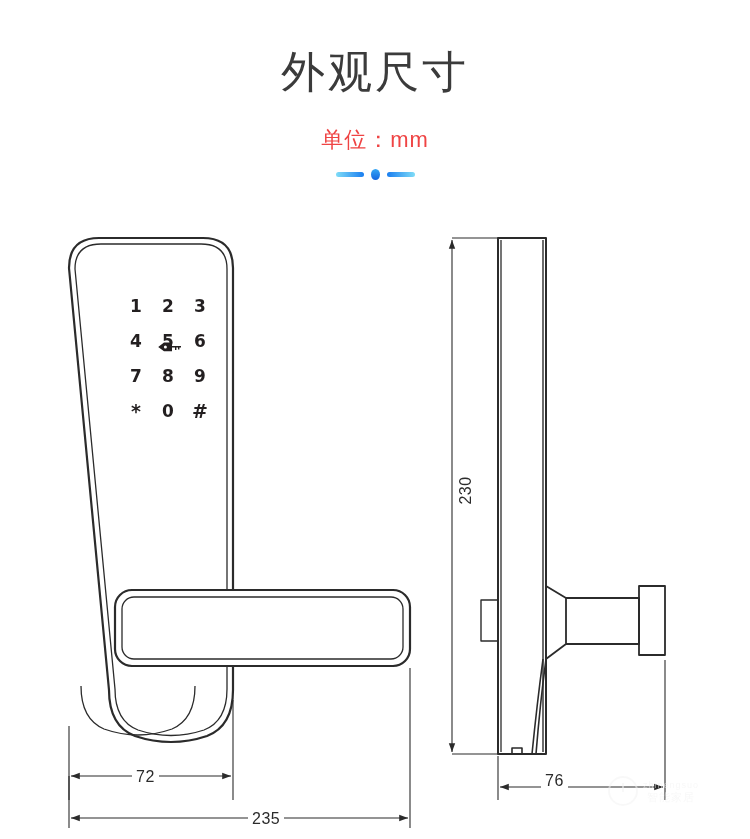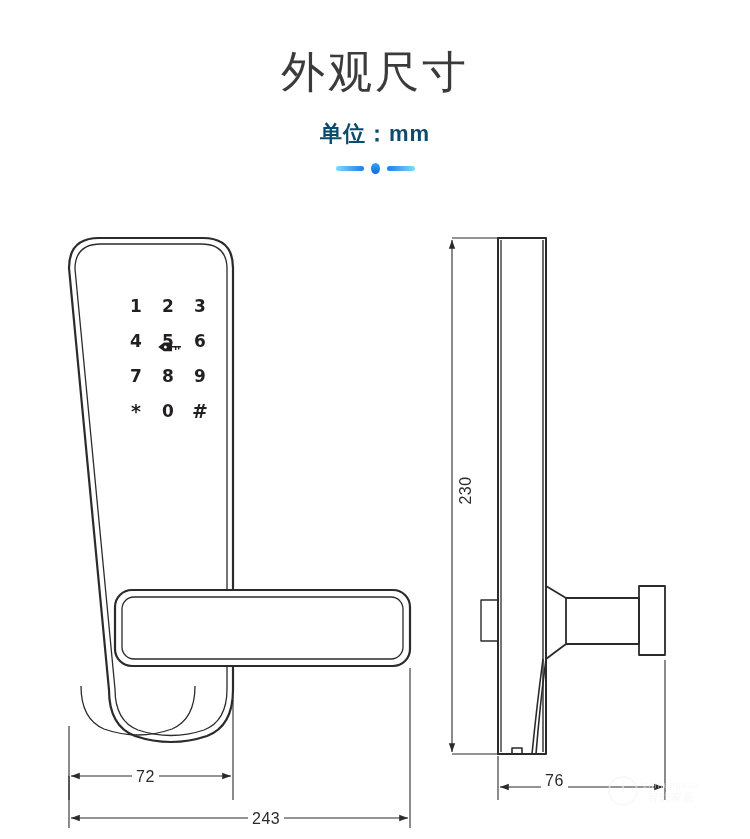--- a/index.html
+++ b/index.html
@@ -33,26 +33,26 @@
     text-align: center;
   }
   .title {
     font-size: 44px;
     line-height: 56px;
     letter-spacing: 3px;
     color: #3b3b3b;
     font-weight: 400;
   }
   .subtitle {
-    margin-top: 20px;
+    margin-top: 26px;
     font-size: 22px;
     line-height: 28px;
     letter-spacing: 1px;
-    color: #0c4a6e;
-    font-weight: 700;
+    color: #ef4444;
+    font-weight: 400;
   }
   .divider {
     margin-top: 14px;
     height: 12px;
     display: flex;
     align-items: center;
     justify-content: center;
     gap: 7px;
   }
   .divider .bar-left {
@@ -324,21 +324,21 @@
       <svg width="26" height="12" viewBox="0 0 26 12" xmlns="http://www.w3.org/2000/svg">
         <path d="M7,0.6 L15,0.6 L15,4 L24,4 L24,5.6 L22.4,5.6 L22.4,7.6
                  L21,7.6 L21,5.6 L19.4,5.6 L19.4,7.9 L18,7.9 L18,5.6
                  L15,5.6 L15,9.2 L7,9.2 L1.2,4.9 Z" fill="#231f20"></path>
         <circle cx="8.4" cy="4.9" r="1.5" fill="#ffffff"></circle>
       </svg>
     </div>
   </div>
 
   <div class="dim-label dim-72">72</div>
-  <div class="dim-label dim-152">243</div>
+  <div class="dim-label dim-152">235</div>
   <div class="dim-label dim-230">230</div>
   <div class="dim-label dim-76">76</div>
 
   <div class="watermark">
     <div class="wm-row">
       <span class="wm-logo"></span>
       <span class="wm-text">
         <span class="wm-line1">zhinengsuo</span>
         <span class="wm-line2">智能家居</span>
       </span>

